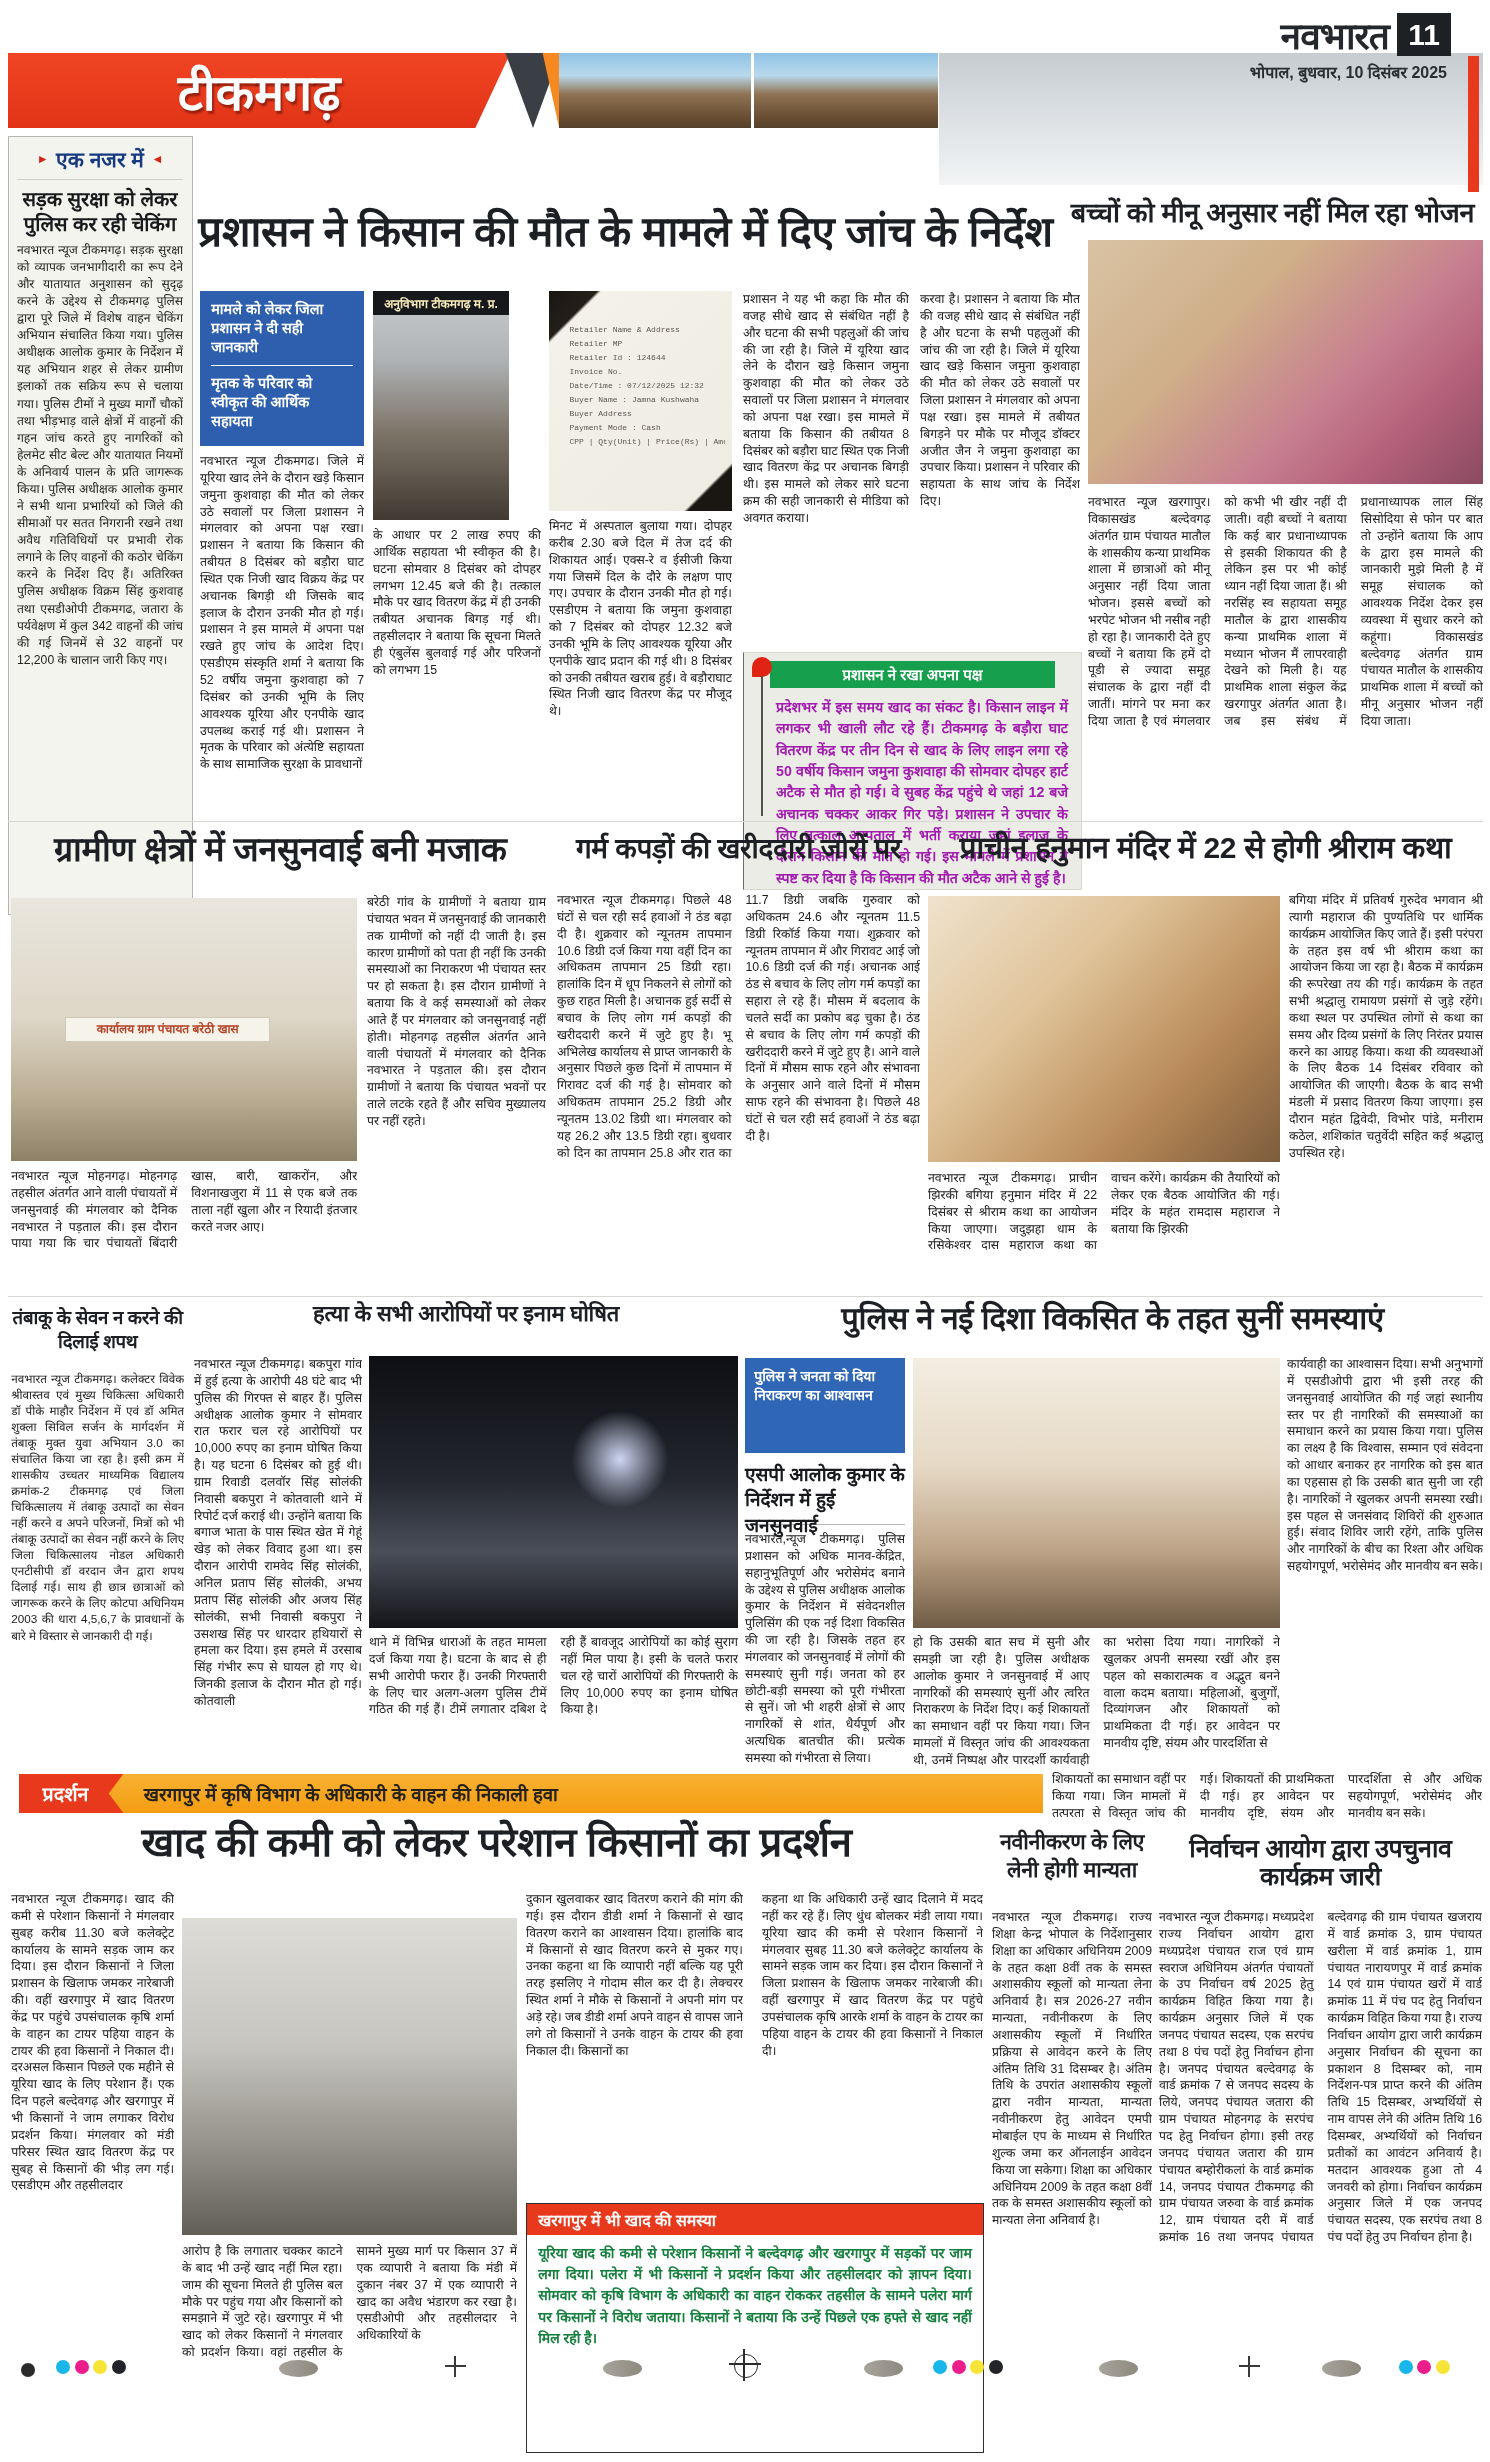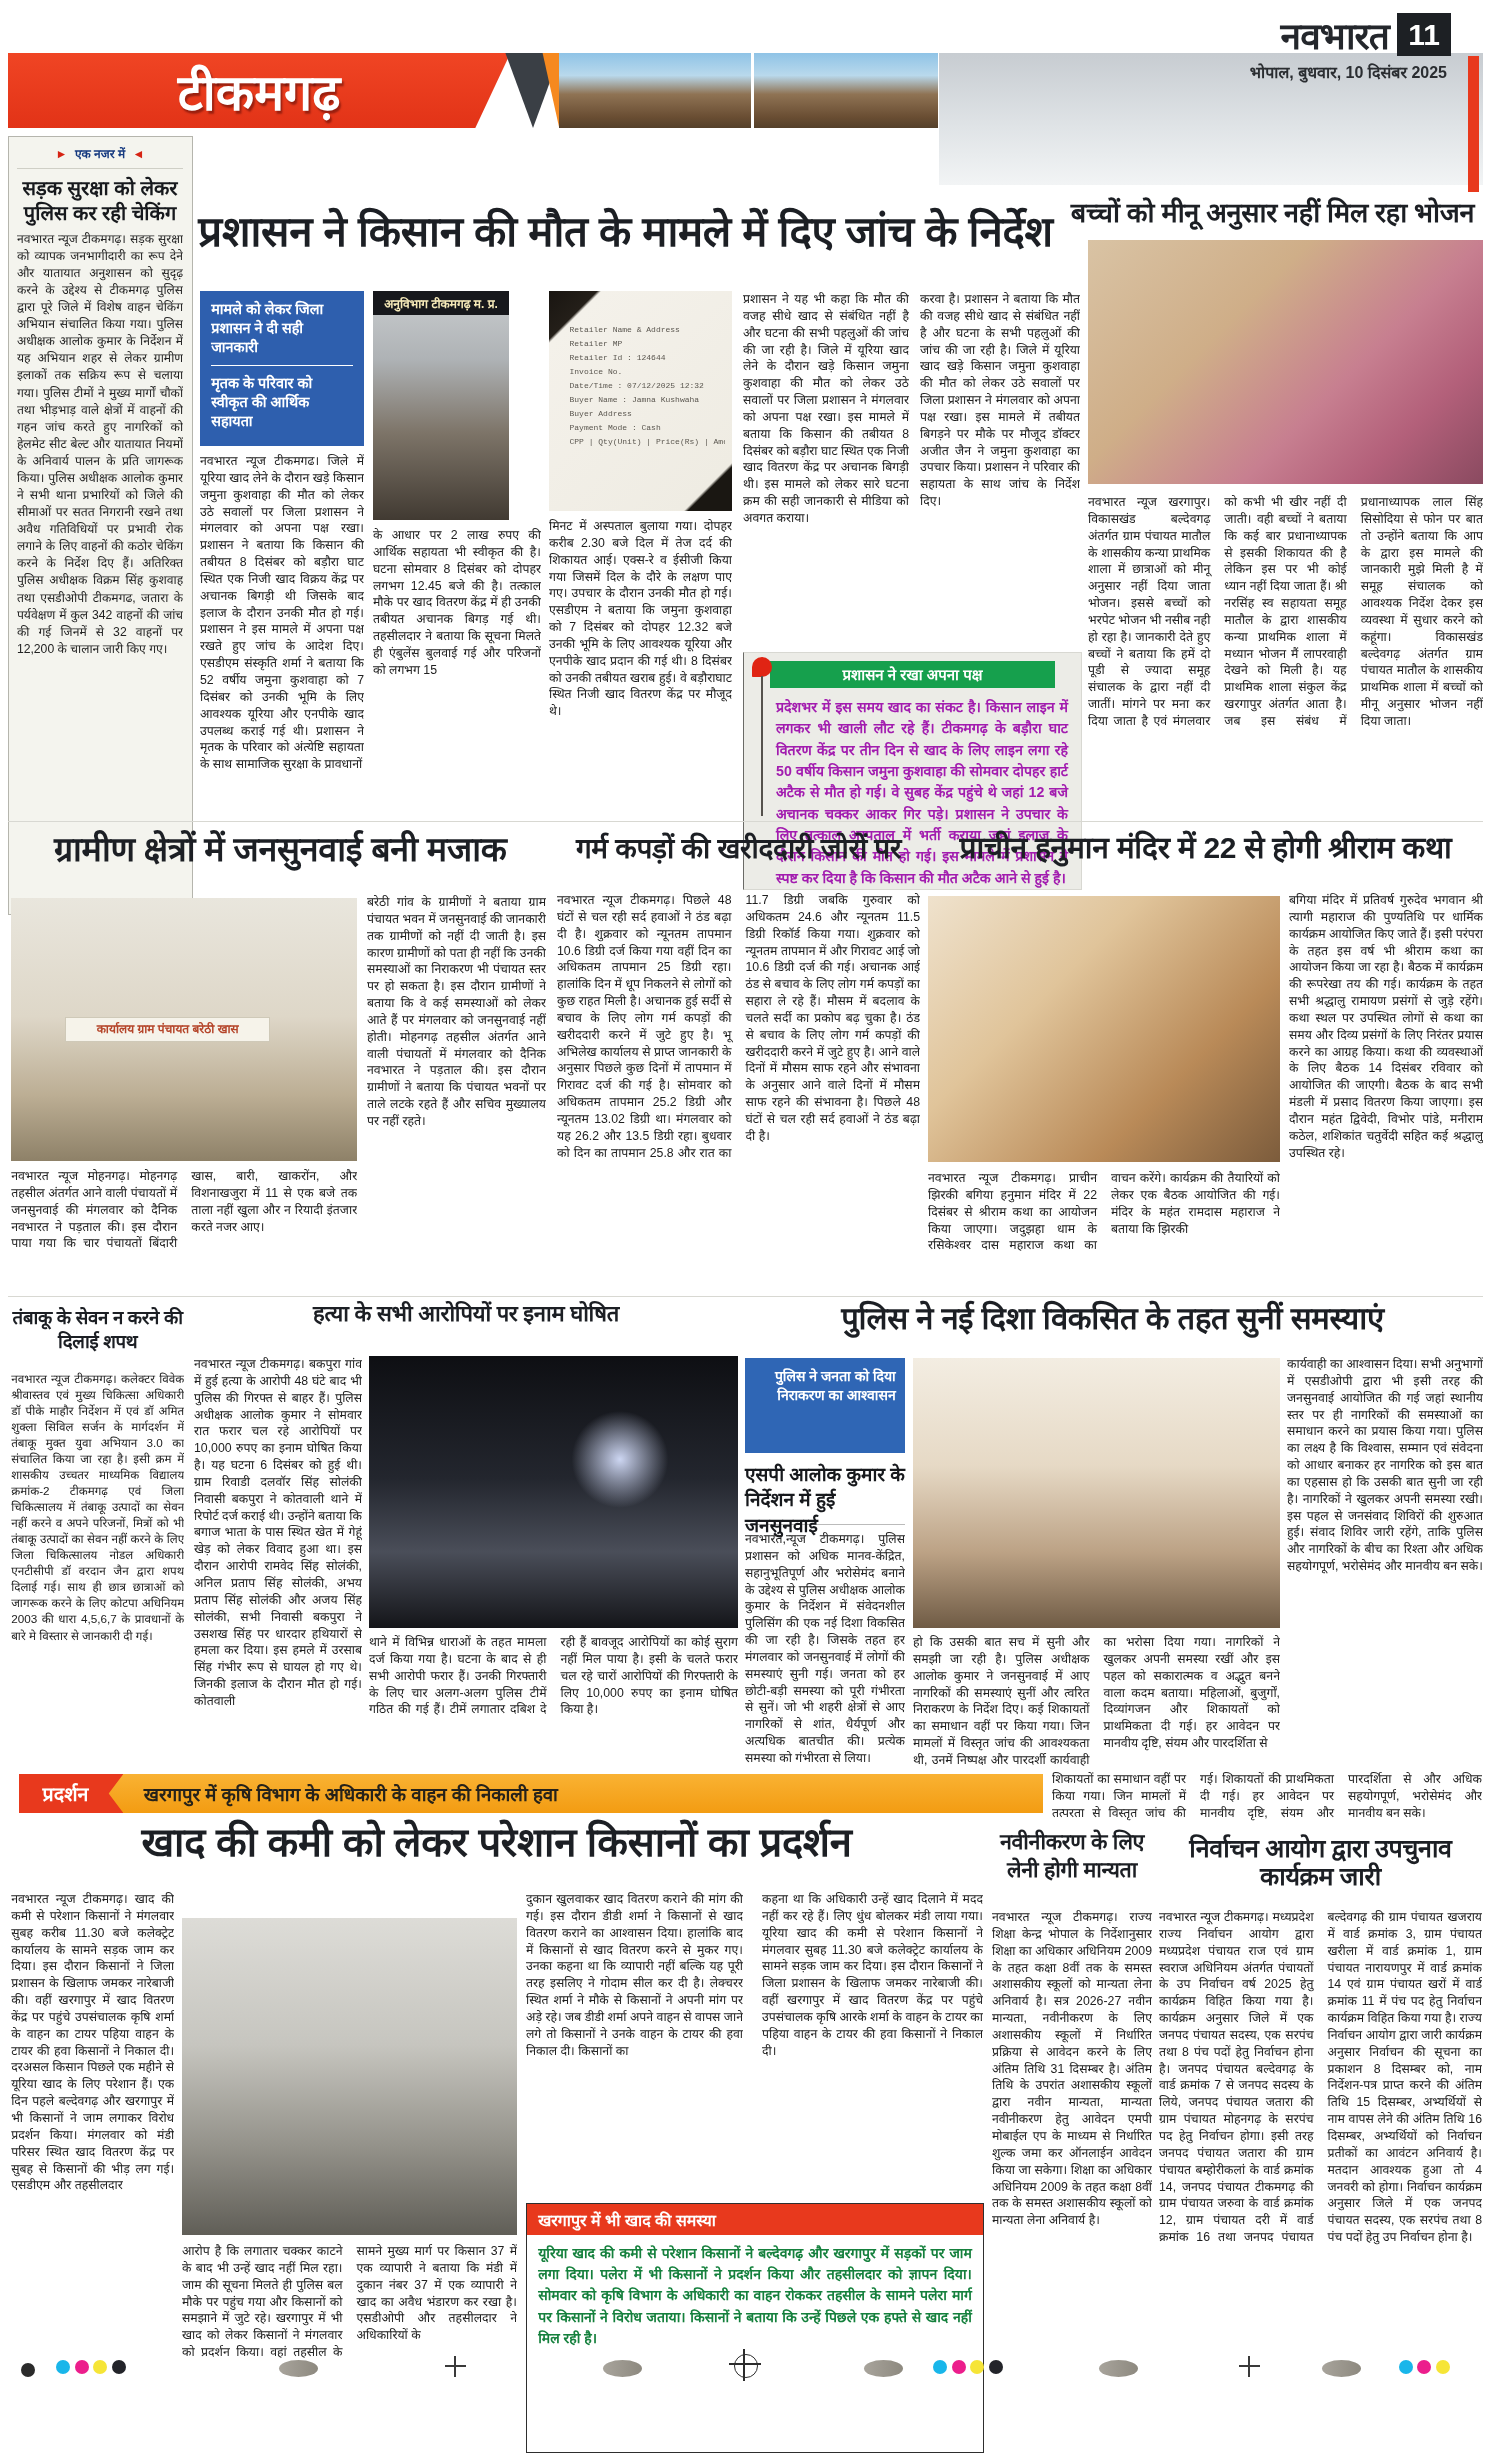--- a/index.html
+++ b/index.html
@@ -18,40 +18,40 @@
   .tri-orange{position:absolute;left:527px;top:53px;width:52px;height:75px;background:#f6891f;clip-path:polygon(30% 0,100% 0,62% 100%)}
   .mast-gray{position:absolute;left:939px;top:53px;width:544px;height:132px;background:linear-gradient(180deg,#c7ccd1,#dfe3e6 55%,#f2f4f5)}
   .mast-photo{top:53px;height:75px;background:linear-gradient(180deg,#8fc3e6 0%,#b9d9ec 30%,#8f7354 55%,#6a4e33 85%,#54402a 100%)}
   .brand{position:absolute;right:101px;top:9.3px;font-size:37px;font-weight:800;color:#24272c;letter-spacing:-0.9px}
   .pageno{position:absolute;right:39px;top:13px;width:54px;height:43px;background:#1d2024;color:#fff;font-size:30px;font-weight:800;display:flex;align-items:center;justify-content:center}
   .mast-date{position:absolute;right:43px;top:61px;font-size:16px;font-weight:700;color:#2a2d31}
   .red-bar{position:absolute;left:1468px;top:56px;width:11.2px;height:136px;background:#e8391d}
   
   .glance{position:absolute;left:7.5px;top:136px;width:185px;height:779px;background:#f4f4ee;border:0.9px solid #b5b5ad;padding:5.6px 8.4px}
   .glance-head{display:flex;align-items:center;justify-content:center;gap:7.5px;border-bottom:0.9px solid #cfcfc6;padding:2.8px 0 5.6px}
-  .glance-head .t{color:#163a80;font-size:12px;font-weight:800}
+  .glance-head .t{color:#163a80;font-size:21px;font-weight:800}
   .tri-ic{color:#d62313;font-size:12px}
   .glance-hl{font-size:20px;font-weight:800;text-align:center;line-height:1.22;color:#17191d;margin:7.5px 0 5.6px}
   .glance-body{font-size:12.2px;line-height:1.4;text-align:justify;color:#222;overflow:hidden;height:643px}
   
   .bluebox{position:absolute;left:200px;top:291px;width:164px;height:155px;background:#2e5fae;color:#fff;padding:9.3px 11.2px;font-weight:800;font-size:14.4px;line-height:1.3}
   .bluebox .sep{border-top:1.4px solid #fff;margin:8.4px 0}
   
   .off-banner{position:absolute;left:0;top:0;right:0;height:24px;background:#17181c;color:#f5e9b8;font-size:12px;font-weight:700;display:flex;align-items:center;justify-content:center}
   
   .receipt{background:linear-gradient(135deg,#191511 0%,#241f19 12%,#f4f1ea 13%,#efece3 88%,#1a1712 89%);padding:32px 7.5px 7.5px 20.5px}
   .receipt div{font-family:"Liberation Mono","DejaVu Sans Mono",monospace;font-size:8px;color:#5a564f;line-height:1.75;white-space:nowrap;overflow:hidden}
   
   .statement{position:absolute;left:743px;top:652px;width:339px;height:238px;background:#ecece7;border:0.9px solid #d8d8d2;border-left:1.9px solid #6a6a66}
   .pin{position:absolute;left:7.5px;top:3.7px;width:20.5px;height:20.5px;background:#e02413;border-radius:50% 50% 50% 4%;}
   .pin::after{content:"";position:absolute;left:9.3px;top:19.6px;width:1.9px;height:140px;background:#55524d}
   .g-tab{margin:7.5px auto 3.7px;width:285px;background:#16a04d;color:#fff;font-size:15px;font-weight:800;text-align:center;padding:3.7px 0}
   .statement .tx{padding:5.6px 13px 7.5px 32px;font-size:14.2px;font-weight:700;line-height:1.5;text-align:justify;color:#a21caf}
   
-  .pbox{position:absolute;left:745px;top:1358px;width:160px;height:95px;background:#2f66b5;color:#fff;font-weight:800;font-size:14px;line-height:1.35;padding:9.3px 9.3px;text-align:right;}
+  .pbox{position:absolute;left:745px;top:1358px;width:160px;height:95px;background:#2f66b5;color:#fff;font-weight:800;font-size:14px;line-height:1.35;padding:9.3px 9.3px;}
   .psub{position:absolute;left:745px;top:1458px;width:160px;height:67px;border-bottom:0.9px solid #bbb;font-size:19px;font-weight:800;line-height:1.35;color:#17191d;padding-top:3.7px}
   
   .strip{position:absolute;left:18.6px;top:1774px;width:1024px;height:39px;background:linear-gradient(180deg,#f9b233,#f39c12);display:flex;align-items:center}
   .strip-label{position:relative;background:#e8391d;color:#fff;font-size:19.6px;font-weight:800;height:39px;display:flex;align-items:center;padding:0 35px 0 24px;clip-path:polygon(0 0,100% 0,86% 50%,100% 100%,0 100%)}
   .strip-text{font-size:18.6px;font-weight:800;color:#26221a;margin-left:20.5px}
   
   .redbox{position:absolute;left:526px;top:2203px;width:458px;height:250px;border:1.9px solid #2e2e2e;background:#fff}
   .redbox .rb-title{background:#e8391d;color:#fff;font-size:16px;font-weight:800;padding:4.7px 11.2px}
   .redbox .rb-body{padding:7.5px 11.2px;font-size:14px;font-weight:600;line-height:1.52;text-align:justify;color:#15803d}
   

